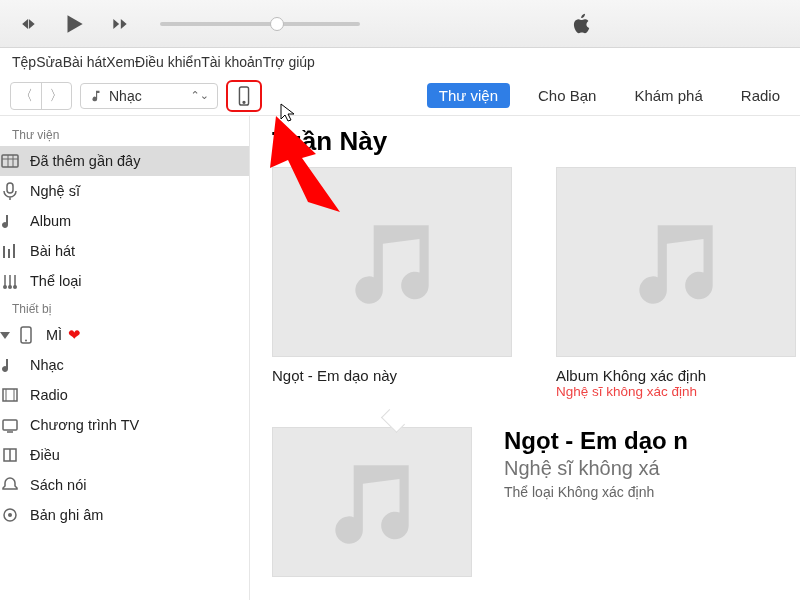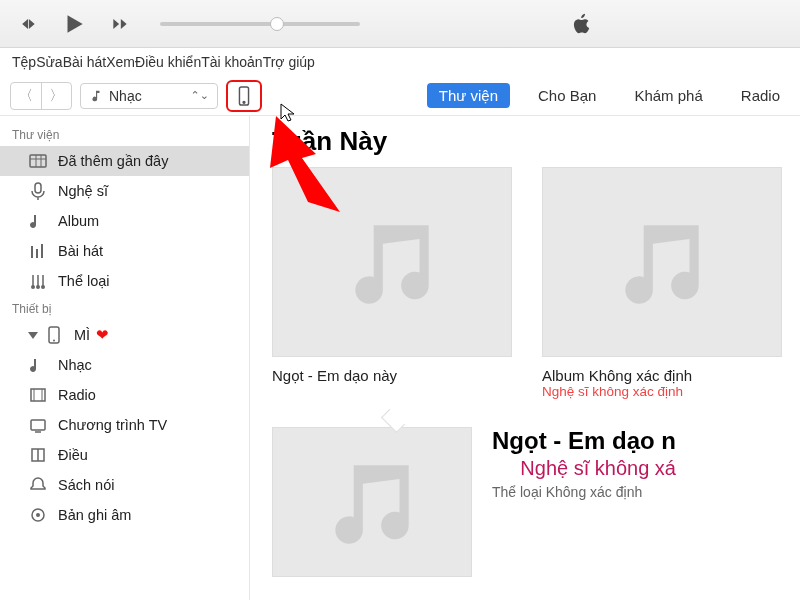--- a/index.html
+++ b/index.html
@@ -26,39 +26,39 @@
   .mediasel .sel-label { flex:1; font-size:14px; color:#333;}
   .devicebox { border:2px solid #e11; border-radius:6px; height:32px; width:36px; display:flex; align-items:center; justify-content:center; position:relative;}
   .navtabs { margin-left:auto; display:flex; gap:18px; font-size:15px; align-items:center;}
   .tab { color:#333; padding:4px 10px; }
   .tab.active { background:#2f7ee6; color:#fff; border-radius:4px; padding:4px 12px;}
 
   
   .body { display:flex; height:calc(600px - 48px - 28px - 40px); }
   .sidebar { width:250px; border-right:1px solid #e6e6e6; overflow:hidden; padding-top:6px;}
   .shead { font-size:12px; color:#7a7a7a; padding:6px 12px 4px; }
-  .sitem { display:flex; align-items:center; gap:10px; height:30px; padding:0 28px; font-size:14.5px; color:#222;}
+  .sitem { display:flex; align-items:center; gap:10px; height:30px; padding:0 0; font-size:14.5px; color:#222;}
   .sitem.selected { background:#dcdcdc;}
   .sitem .sicon { width:20px; height:20px; display:flex; align-items:center; justify-content:center; color:#666;}
   .sitem .disc { width:0;height:0;border-left:5px solid transparent;border-right:5px solid transparent;border-top:7px solid #666; margin-right:-4px;}
   .heart { color:#e11; font-size:15px; margin-left:-4px;}
 
   
   .main { flex:1; padding:10px 22px; position:relative; overflow:hidden;}
   .main h1 { font-size:26px; font-weight:700; margin-bottom:10px;}
-  .cards { display:flex; gap:30px;justify-content:space-between; }
+  .cards { display:flex; gap:44px;justify-content:space-between; }
   .card { width:240px; }
   .cover { width:240px; height:190px; background:#e8e8e8; border:1px solid #ddd; display:flex; align-items:center; justify-content:center;}
   .cover svg { width:110px; height:110px; color:#cfcfcf;}
   .ctitle { margin-top:10px; font-size:15px; color:#222;}
   .csub { font-size:13.5px; color:#ef4444;}
-  .row2 { display:flex; gap:20px; margin-top:28px; align-items:flex-start;}
+  .row2 { display:flex; gap:32px; margin-top:28px; align-items:flex-start;}
   .cover.small { width:200px; height:150px;}
   .detail h2 { font-size:24px; font-weight:700;}
-  .detail .artist { color:#be185d; font-size:20px; margin-top:2px;text-align:right;}
+  .detail .artist { color:#737373; font-size:20px; margin-top:2px;}
   .detail .genre { color:#666; font-size:14px; margin-top:4px;}
   .notch { width:22px; height:12px; background:#fff; border-left:1px solid #ddd; border-right:1px solid #ddd; border-bottom:1px solid #ddd; transform:rotate(45deg); position:relative; left:110px; top:-12px;}
 
   
   .arrow { position:absolute; left:256px; top:116px; pointer-events:none; z-index:50;}
   .cursor { position:absolute; left:280px; top:103px; font-size:14px; z-index:60; pointer-events:none;}
 </style>
 </head>
 <body>
 

